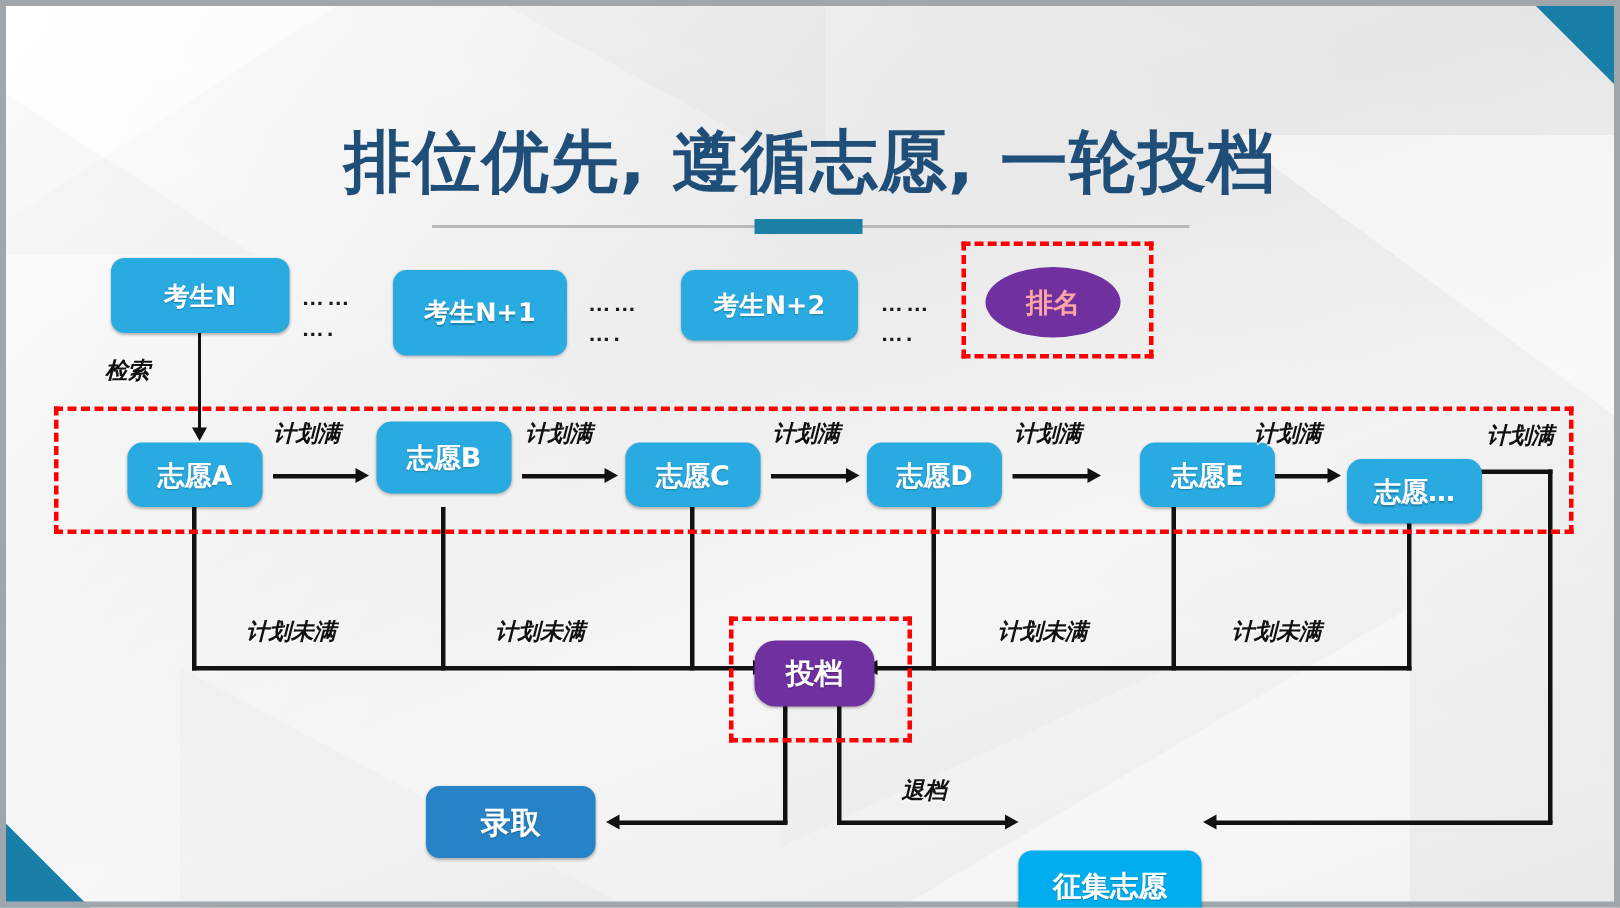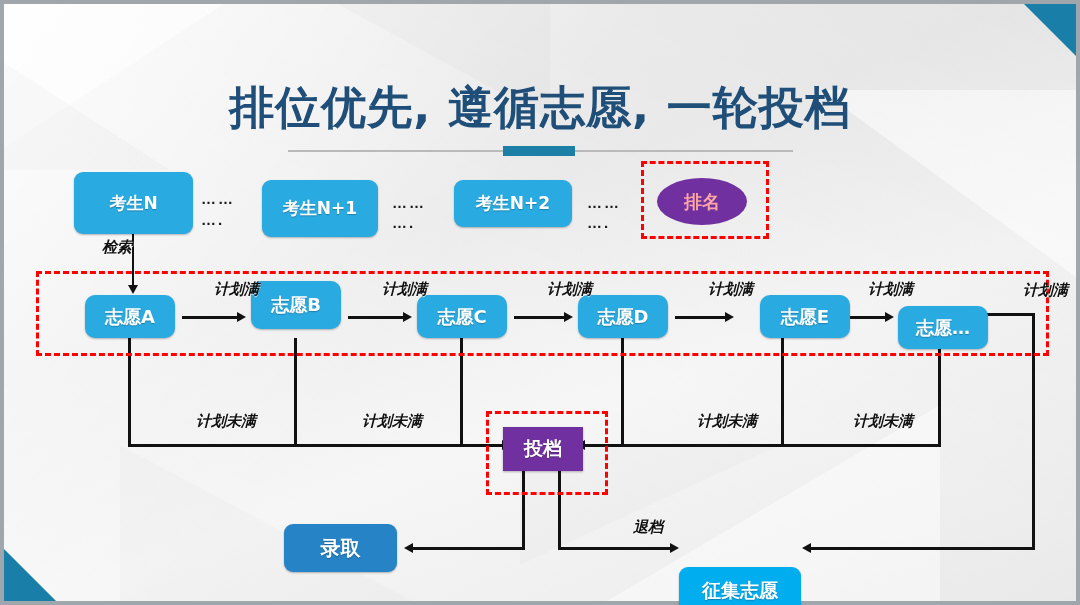--- a/index.html
+++ b/index.html
@@ -47,21 +47,21 @@
   .box{
     position:absolute;display:flex;align-items:center;justify-content:center;
     color:#fff;font-weight:bold;border-radius:9px;
     font-family:"DejaVu Sans","Liberation Sans",sans-serif;
     box-shadow:0 1px 2px rgba(0,0,0,.28);
     text-shadow:0 1px 1px rgba(0,0,0,.25);
     z-index:6;white-space:nowrap;
   }
   .cand{background:#29abe2;font-size:17px;}
   .zy{background:#29abe2;font-size:18px;border-radius:10px;}
-  .purple{background:#7030A0;font-size:19px;border-radius:0;}
+  .purple{background:#7030A0;font-size:19px;border-radius:14px;}
   .lu{background:#2583c6;font-size:20px;border-radius:9px;}
   .zj{background:#00AEEF;font-size:19px;border-radius:9px;}
 
   .ellipse{
     position:absolute;display:flex;align-items:center;justify-content:center;
     background:#7030A0;color:#fca5a5;font-weight:bold;font-size:18px;
     border-radius:50%;z-index:6;
     font-family:"DejaVu Sans","Liberation Sans",sans-serif;
   }
 
@@ -70,21 +70,20 @@
     letter-spacing:2px;z-index:5;white-space:nowrap;line-height:13px;
   }
 
   .dashbox{position:absolute;border:3px dashed #FF0000;z-index:4;}
 
   .lbl{
     position:absolute;font-style:italic;font-weight:bold;color:#111;
     font-size:15px;z-index:7;white-space:nowrap;
     font-family:"DejaVu Serif","Liberation Serif",serif;
     text-shadow:0 1px 0 rgba(255,255,255,.7);
-    margin-left:32px;
   }
 
   .ln{position:absolute;background:#111;z-index:3;}
   .ah-r{position:absolute;width:0;height:0;border-left:9px solid #111;
         border-top:5px solid transparent;border-bottom:5px solid transparent;z-index:3;}
   .ah-l{position:absolute;width:0;height:0;border-right:9px solid #111;
         border-top:5px solid transparent;border-bottom:5px solid transparent;z-index:3;}
   .ah-d{position:absolute;width:0;height:0;border-top:9px solid #111;
         border-left:5px solid transparent;border-right:5px solid transparent;z-index:3;}
 </style>
@@ -105,21 +104,21 @@
   <div class="corner-bl"></div>
   <div class="edge-l"></div>
   <div class="edge-r"></div>
   <div class="edge-t"></div>
   <div class="edge-b"></div>
 
   <div id="title">排位优先, 遵循志愿, 一轮投档</div>
   <div class="rule"></div>
   <div class="rule-accent"></div>
 
-  <div class="box cand" style="left:74px;top:172px;width:119px;height:62px;">考生N</div>
+  <div class="box cand" style="left:74px;top:172px;width:119px;height:50px;">考生N</div>
   <div class="box cand" style="left:262px;top:180px;width:116px;height:57px;">考生N+1</div>
   <div class="box cand" style="left:454px;top:180px;width:118px;height:47px;">考生N+2</div>
 
   <div class="dots" style="left:201px;top:192px;">……</div>
   <div class="dots" style="left:201px;top:213px;">….</div>
 
   <div class="dots" style="left:392px;top:196px;">……</div>
   <div class="dots" style="left:392px;top:216px;">….</div>
 
   <div class="dots" style="left:587px;top:196px;">……</div>

